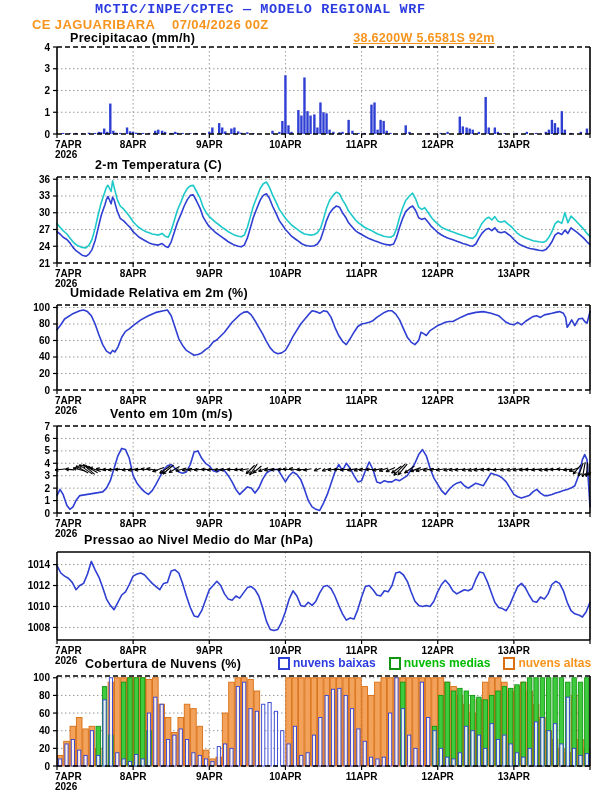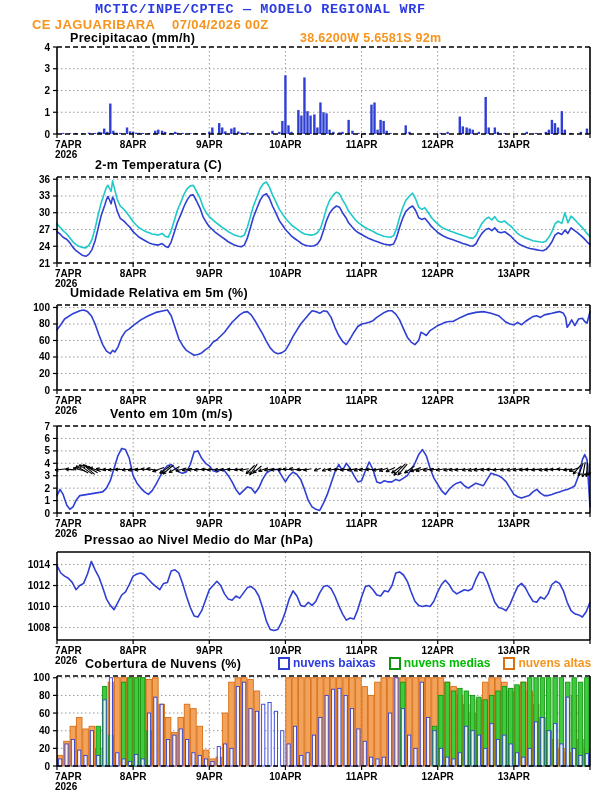--- a/index.html
+++ b/index.html
@@ -2,21 +2,21 @@
 <html><head>
 <meta charset="utf-8">
 <style>
   html,body{margin:0;padding:0;background:#fff;}
   .page{position:relative;width:612px;height:792px;background:#ffffff;
         font-family:"Liberation Sans",sans-serif;overflow:hidden;}
   .abs{position:absolute;white-space:nowrap;}
   .h1{font-size:13.5px;font-weight:bold;letter-spacing:0.6px;font-family:Liberation Mono, monospace;}
   .h2{font-size:13px;font-weight:bold;letter-spacing:0.4px;}
   .ptitle{font-size:12.5px;font-weight:bold;color:#000;letter-spacing:0.3px;}
-  .rt{text-align:left;}
+  .rt{text-align:center;text-decoration:underline;}
   #charts{position:absolute;left:0;top:0;}
   .legend{display:flex;align-items:center;gap:13px;font-size:12px;font-weight:bold;margin-left:16px;}
   .legend .item{display:flex;align-items:center;gap:3px;}
   .swatch{display:inline-block;width:8px;height:9px;background:#fff;border:2px solid #000;}
 </style>
 </head>
 <body>
 
 <div class="page">
 
@@ -916,21 +916,21 @@
 
   <div class="abs h1" style="left: 95px; top: 2px; color: rgb(43, 59, 224);">MCTIC/INPE/CPTEC — MODELO REGIONAL WRF</div>
   <div class="abs h2" style="left: 32px; top: 17px; color: rgb(247, 148, 29);">CE JAGUARIBARA</div>
   <div class="abs h2" style="left: 172px; top: 17px; color: rgb(247, 148, 29);">07/04/2026 00Z</div>
 
   <div class="abs ptitle" style="left:70px;top:31px;">Precipitacao (mm/h)</div>
   <div class="abs ptitle rt" style="left: 300px; top: 31px; width: 248px; color: rgb(247, 148, 29);">38.6200W 5.6581S 92m</div>
 
   <div class="abs ptitle" style="left:88px;top:158px;margin-left:7px;">2-m Temperatura (C)</div>
 
-  <div class="abs ptitle" style="left:70px;top:286px;">Umidade Relativa em 5m (%)</div>
+  <div class="abs ptitle" style="left:70px;top:286px;">Umidade Relativa em 2m (%)</div>
 
   <div class="abs ptitle" style="left:70px;top:407px;margin-left:40px;">Vento em 10m (m/s)</div>
 
   <div class="abs ptitle" style="left:84px;top:533px;">Pressao ao Nivel Medio do Mar (hPa)</div>
 
   <div class="abs ptitle" style="left:70px;top:657px;margin-left:15px;">Cobertura de Nuvens (%)</div>
   <div class="abs legend" style="left:262px;top:656px;">
     <span class="item">
       <span class="swatch" id="sw-low" style="border-color: rgb(47, 63, 211);"></span>
       <span id="lg-low" style="color: rgb(43, 59, 224);">nuvens baixas</span>

